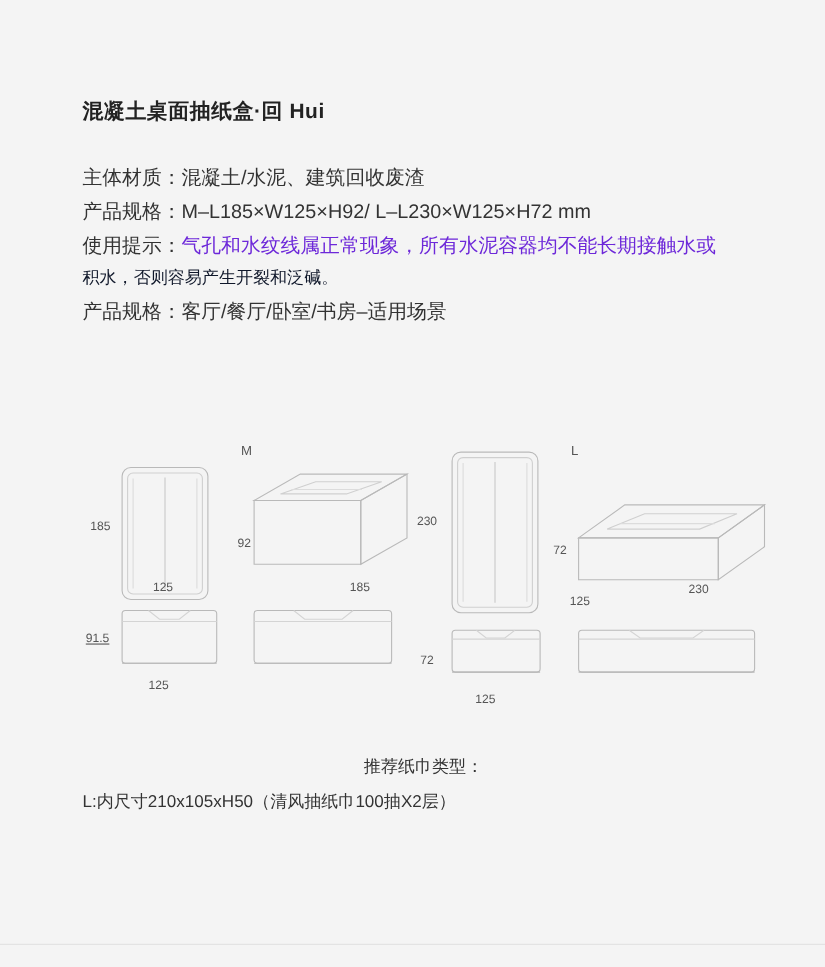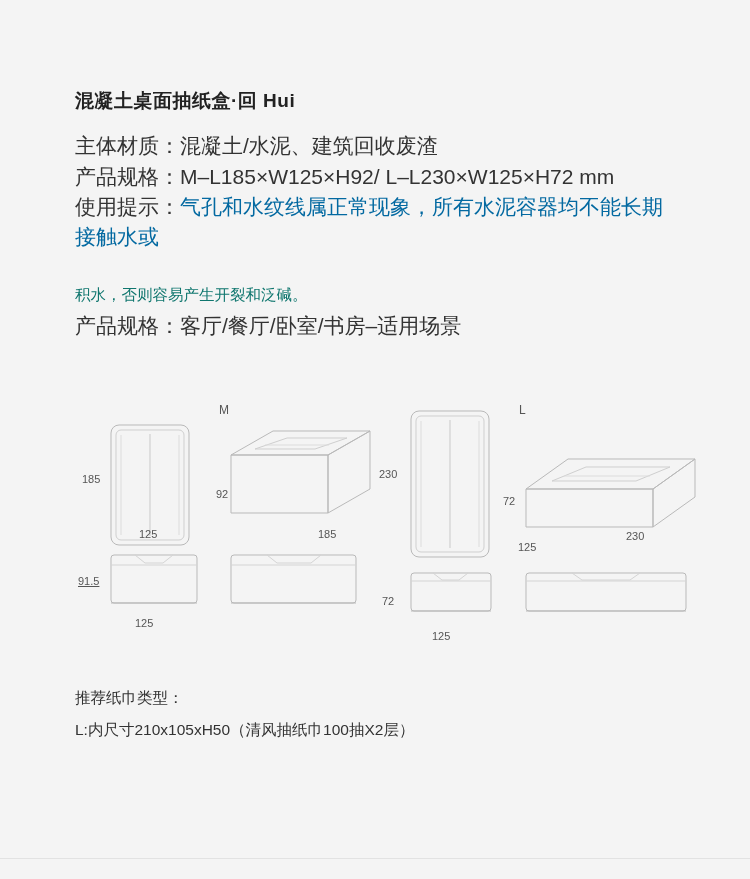--- a/index.html
+++ b/index.html
@@ -26,47 +26,46 @@
     position: absolute;
     left: 75px;
     top: 88px;
     width: 600px;
   }
   .title {
     font-size: 19px;
     font-weight: bold;
     color: #222;
     letter-spacing: 0.5px;
-    margin: 0 0 16px 0;
+    margin: 0 0 32px 0;
   }
   .spec-row {
-    font-size: 21px;
+    font-size: 18px;
     line-height: 31px;
     color: #333;
     white-space: nowrap;
   }
   .spec-label {
     color: #333;
   }
   .spec-value {
     color: #333;
   }
   .spec-row.note {
     white-space: normal;
     line-height: 30px;
   }
   .note-value {
-    color: #0369a1;
+    color: #6d28d9;
     margin-top: 48px;
   }
   .note-line2 {
-    color: #0f766e;
+    color: #0f172a;
     font-size: 15.5px;
     line-height: 30px;
-    margin-top: 28px;
   }
 
   
   .drawings {
     position: absolute;
     left: 0;
     top: 385px;
     width: 750px;
     height: 275px;
   }
@@ -87,20 +86,21 @@
   .footer {
     position: absolute;
     left: 75px;
     top: 682px;
     width: 620px;
   }
   .footer-title {
     font-size: 15.5px;
     line-height: 32px;
     color: #333;
+    text-align: center;
   }
   .footer-line {
     font-size: 15.5px;
     line-height: 32px;
     color: #333;
   }
   .bottom-rule {
     position: absolute;
     left: 0;
     top: 858px;

